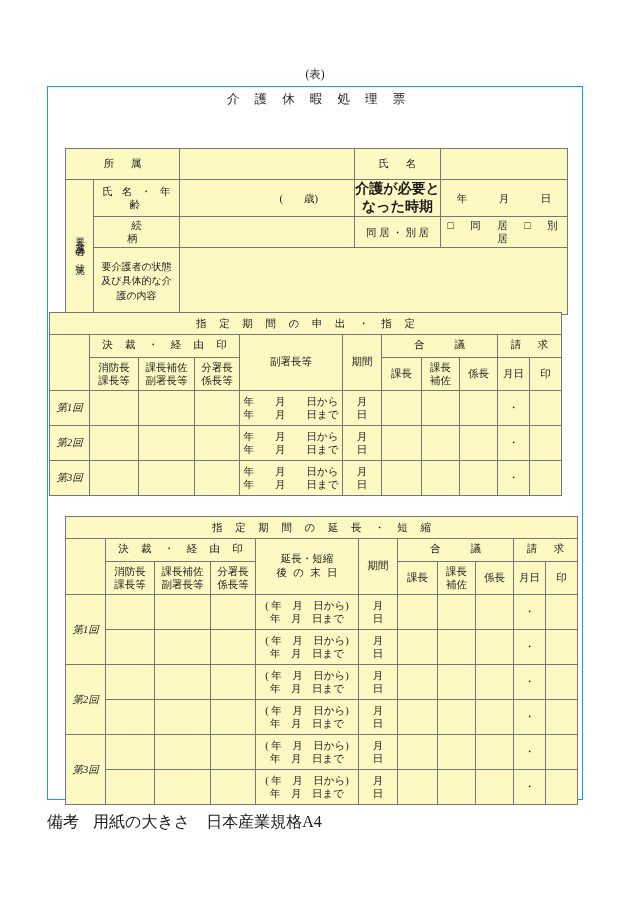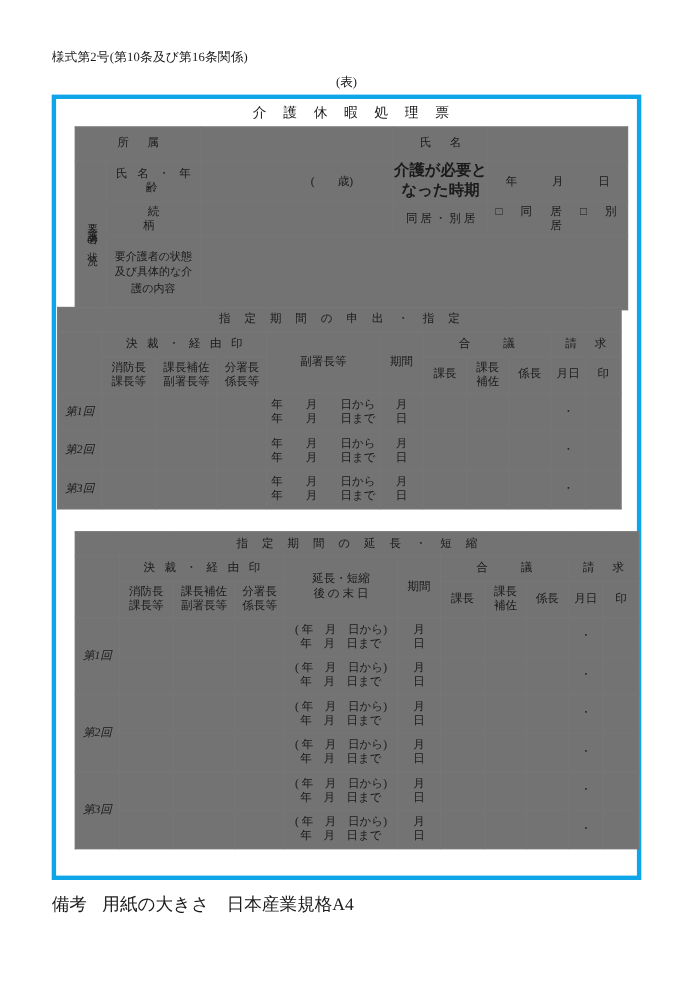--- a/index.html
+++ b/index.html
@@ -41,41 +41,42 @@
     font-size: 11.5px;
   }
 
   
   .outer-frame {
     position: absolute;
     left: 47px;
     top: 86px;
     width: 536px;
     height: 714px;
-    border: 4px solid #0ea5e9;
+    border: 1px solid #0ea5e9;
     box-sizing: border-box;
   }
 
   .doc-title {
     position: absolute;
     left: 0;
     top: 4px;
     width: 536px;
     text-align: center;
     font-size: 12.5px;
     letter-spacing: 6px;
     text-indent: 6px;
   }
 
   
   table.frm {
     border-collapse: collapse;
     table-layout: fixed;
     font-size: 11px;
-    background: #737373;
+    background: #fef9c3;
+    margin-top: 36px;
   }
   table.frm td {
     border: 1px solid #777;
     padding: 0;
     text-align: center;
     vertical-align: middle;
     line-height: 1.25;
     font-size: 10.5px;
   }
   td.blank { }
@@ -117,21 +118,21 @@
     width: 502px;
   }
   .t3 {
     position: absolute;
     left: 17px;
     top: 393px;
     width: 502px;
   }
   .t2 td, .t3 td { font-size: 10px; }
   .tbl-title { font-size: 11.5px; letter-spacing: 5px; text-indent: 5px; height: 21px; }
-  .hdr { height: 22px; }
+  .hdr { height: 22px; font-family: Liberation Mono, monospace; }
   .hdr2 { height: 32px; font-size: 9.5px; line-height: 1.25; }
   .rowlbl { font-size: 10px; font-style: italic; }
   .period-cell {
     font-size: 10px;
     line-height: 1.35;
     text-align: center;
     padding: 2px 0;
   }
   .period-cell .ln { display: block; white-space: nowrap; }
   .kikan-cell {
@@ -151,21 +152,20 @@
     white-space: nowrap;
   }
   .bikou .gap { display: inline-block; width: 14px; }
   .bikou .gap2 { display: inline-block; width: 16px; }
 </style>
 </head>
 <body>
 
 <div class="page">
 
-  <div class="form-no">様式第2号(第10条及び第16条関係)</div>
   <div class="omote">(表)</div>
 
   <div class="outer-frame">
 
     <div class="doc-title">介 護 休 暇 処 理 票</div>
 
     <table class="frm t1">
       <colgroup>
         <col style="width:28px">
         <col style="width:86px">

